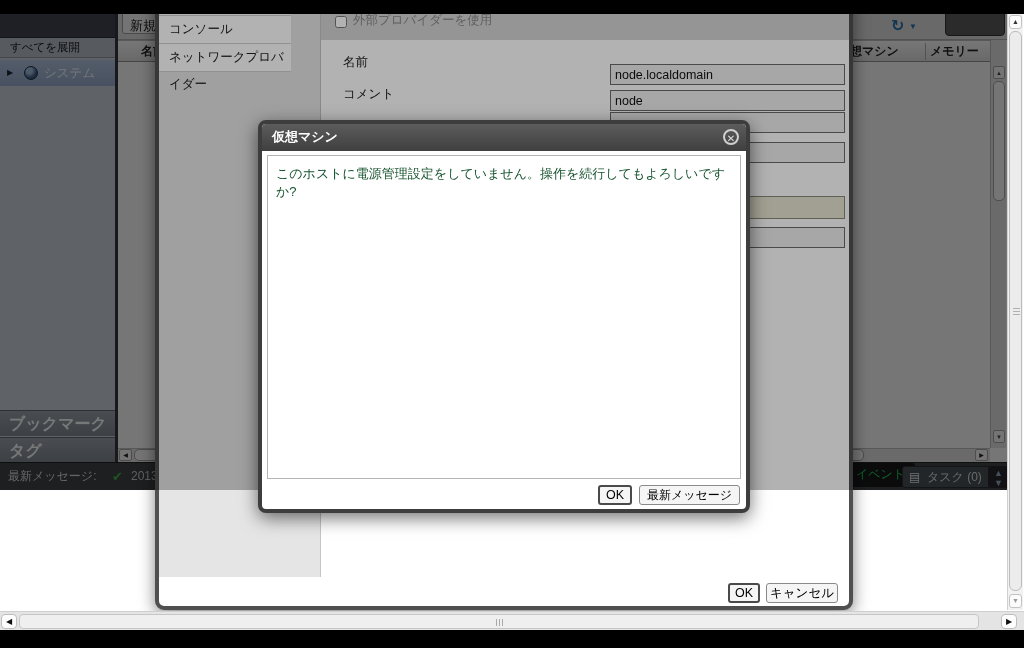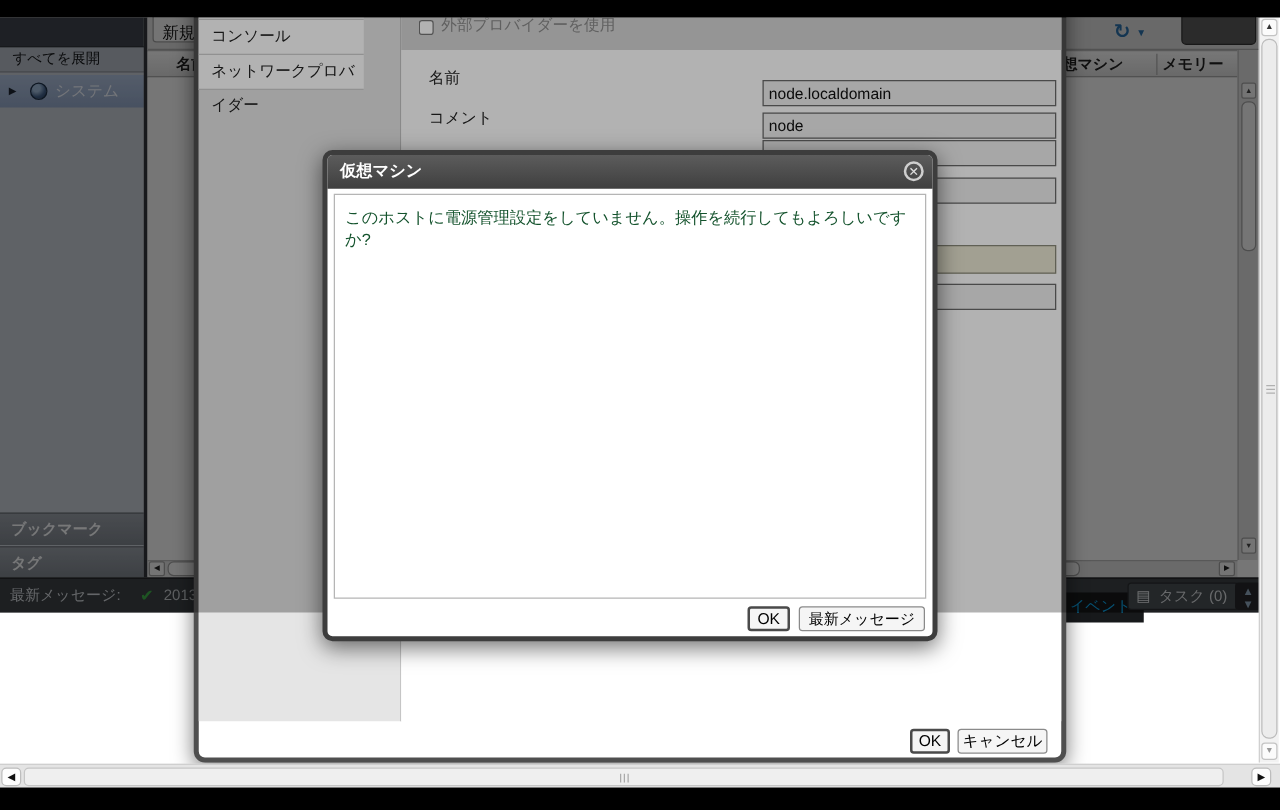--- a/index.html
+++ b/index.html
@@ -34,21 +34,21 @@
 
   
   #sidebar { position:absolute; left:0; top:0; width:115px; height:448px; background:#c4cad2; }
   #sidebar-topstrip { position:absolute; left:0; top:0; width:115px; height:24px; background:#3f444c; border-bottom:1px solid #2c3036; }
   #expand-all { position:absolute; left:0; top:24px; width:115px; height:20px; background:#b4bac4; border-bottom:1px solid #8d929b; color:#15171a; font-size:11.5px; line-height:19px; padding-left:10px; }
   #tree-row { position:absolute; left:0; top:46px; width:115px; height:26px; background:linear-gradient(#aebfda,#93a7c8); color:#eef2fa; font-size:12.5px; line-height:26px; }
   #tree-caret { position:absolute; left:7px; top:0; font-size:8px; color:#1d2430; line-height:26px; }
   #globe { position:absolute; left:24px; top:6px; width:14px; height:14px; border-radius:50%;
            background:radial-gradient(circle at 35% 30%, #9db8d6 0 25%, #44618a 60%, #243a55 100%); border:1px solid #1d2f46; }
   #tree-label { position:absolute; left:44px; top:0; }
-  .side-hdr { position:absolute; left:0; width:115px; height:26px; background:linear-gradient(#989ea6,#7e848c); border-top:1px solid #5f646b; color:#f5f6f8; font-size:12px; font-weight:bold; line-height:25px; padding-left:9px; }
+  .side-hdr { position:absolute; left:0; width:115px; height:26px; background:linear-gradient(#989ea6,#7e848c); border-top:1px solid #5f646b; color:#f5f6f8; font-size:16px; font-weight:bold; line-height:25px; padding-left:9px; }
   #bookmarks-hdr { top:396px; }
   #tags-hdr { top:423px; height:25px; }
   #side-divider { position:absolute; left:115px; top:0; width:3px; height:448px; background:#33363b; }
 
   
   #main { position:absolute; left:118px; top:0; width:890px; height:448px; }
   #toolbar { position:absolute; left:0; top:0; width:890px; height:26px; background:#d9d9d9; border-bottom:1px solid #a9a9a9; }
   #new-btn { position:absolute; left:4px; top:-6px; width:42px; height:26px; background:#f0f0f0; border:1px solid #9a9a9a; border-radius:3px; font-size:13px; color:#111; text-align:center; line-height:34px; }
   #refresh-ic { position:absolute; left:773px; top:0px; font-size:16px; font-weight:bold; color:#2a6fa8; line-height:24px; }
   #refresh-caret { position:absolute; left:791px; top:0px; font-size:8px; color:#2a6fa8; line-height:26px; }
@@ -72,21 +72,21 @@
   #grid-hscroll { position:absolute; left:0; top:434px; width:872px; height:14px; background:#dcdcdc; border-top:1px solid #b5b5b5; }
   .ghb { position:absolute; top:0px; width:13px; height:12px; background:#efefef; border:1px solid #9f9f9f; border-radius:2px; font-size:6px; text-align:center; line-height:11px; color:#222; }
   #gh-left { left:1px; } #gh-right { left:857px; }
   #gh-thumb { position:absolute; left:16px; top:0px; width:730px; height:12px; background:#f1f1f1; border:1px solid #9f9f9f; border-radius:5px; }
 
   
   #statusbar { position:absolute; left:0; top:448px; width:1008px; height:28px; background:#3d4145; border-top:1px solid #1f2123; color:#cfd3d8; font-size:12px; }
   #msg-label { position:absolute; left:8px; top:0; line-height:27px; }
   #msg-check { position:absolute; left:112px; top:0; line-height:27px; color:#3fae49; font-size:13px; }
   #msg-time { position:absolute; left:131px; top:0; line-height:27px; color:#c0c4c8; }
-  #events-tab { position:absolute; left:846px; top:11px; height:24px; padding:0 10px; background:#17191b; border-radius:3px 3px 0 0; color:#0ea5e9; line-height:23px; }
+  #events-tab { position:absolute; left:846px; top:0; height:24px; padding:0 10px; background:#17191b; border-radius:3px 3px 0 0; color:#22c55e; line-height:23px; }
   #tasks-tab { position:absolute; left:902px; top:3px; height:22px; padding:0 8px 0 24px; background:#4a4f54; border:1px solid #2a2d30; border-radius:3px; color:#d5d8db; line-height:20px; }
   #tasks-icon { position:absolute; left:6px; top:0; line-height:20px; font-size:12px; color:#e3e6e9; }
   #sort-widget { position:absolute; left:988px; top:3px; width:21px; height:22px; background:#26282b; border-radius:3px; color:#8fa6bd; font-size:9px; text-align:center; line-height:10px; padding-top:2px; }
 
   
   .dim { position:absolute; left:0; top:14px; width:1008px; height:476px; background:rgba(0,0,0,0.30); }
   #dim-a { z-index:20; } #dim-b { z-index:40; }
 
   
   #host-dialog { position:absolute; left:155px; top:-36px; width:698px; height:646px; background:#fff; border:4px solid #4f4f4f; border-radius:9px; box-shadow:0 4px 16px rgba(0,0,0,0.5); z-index:30; }

